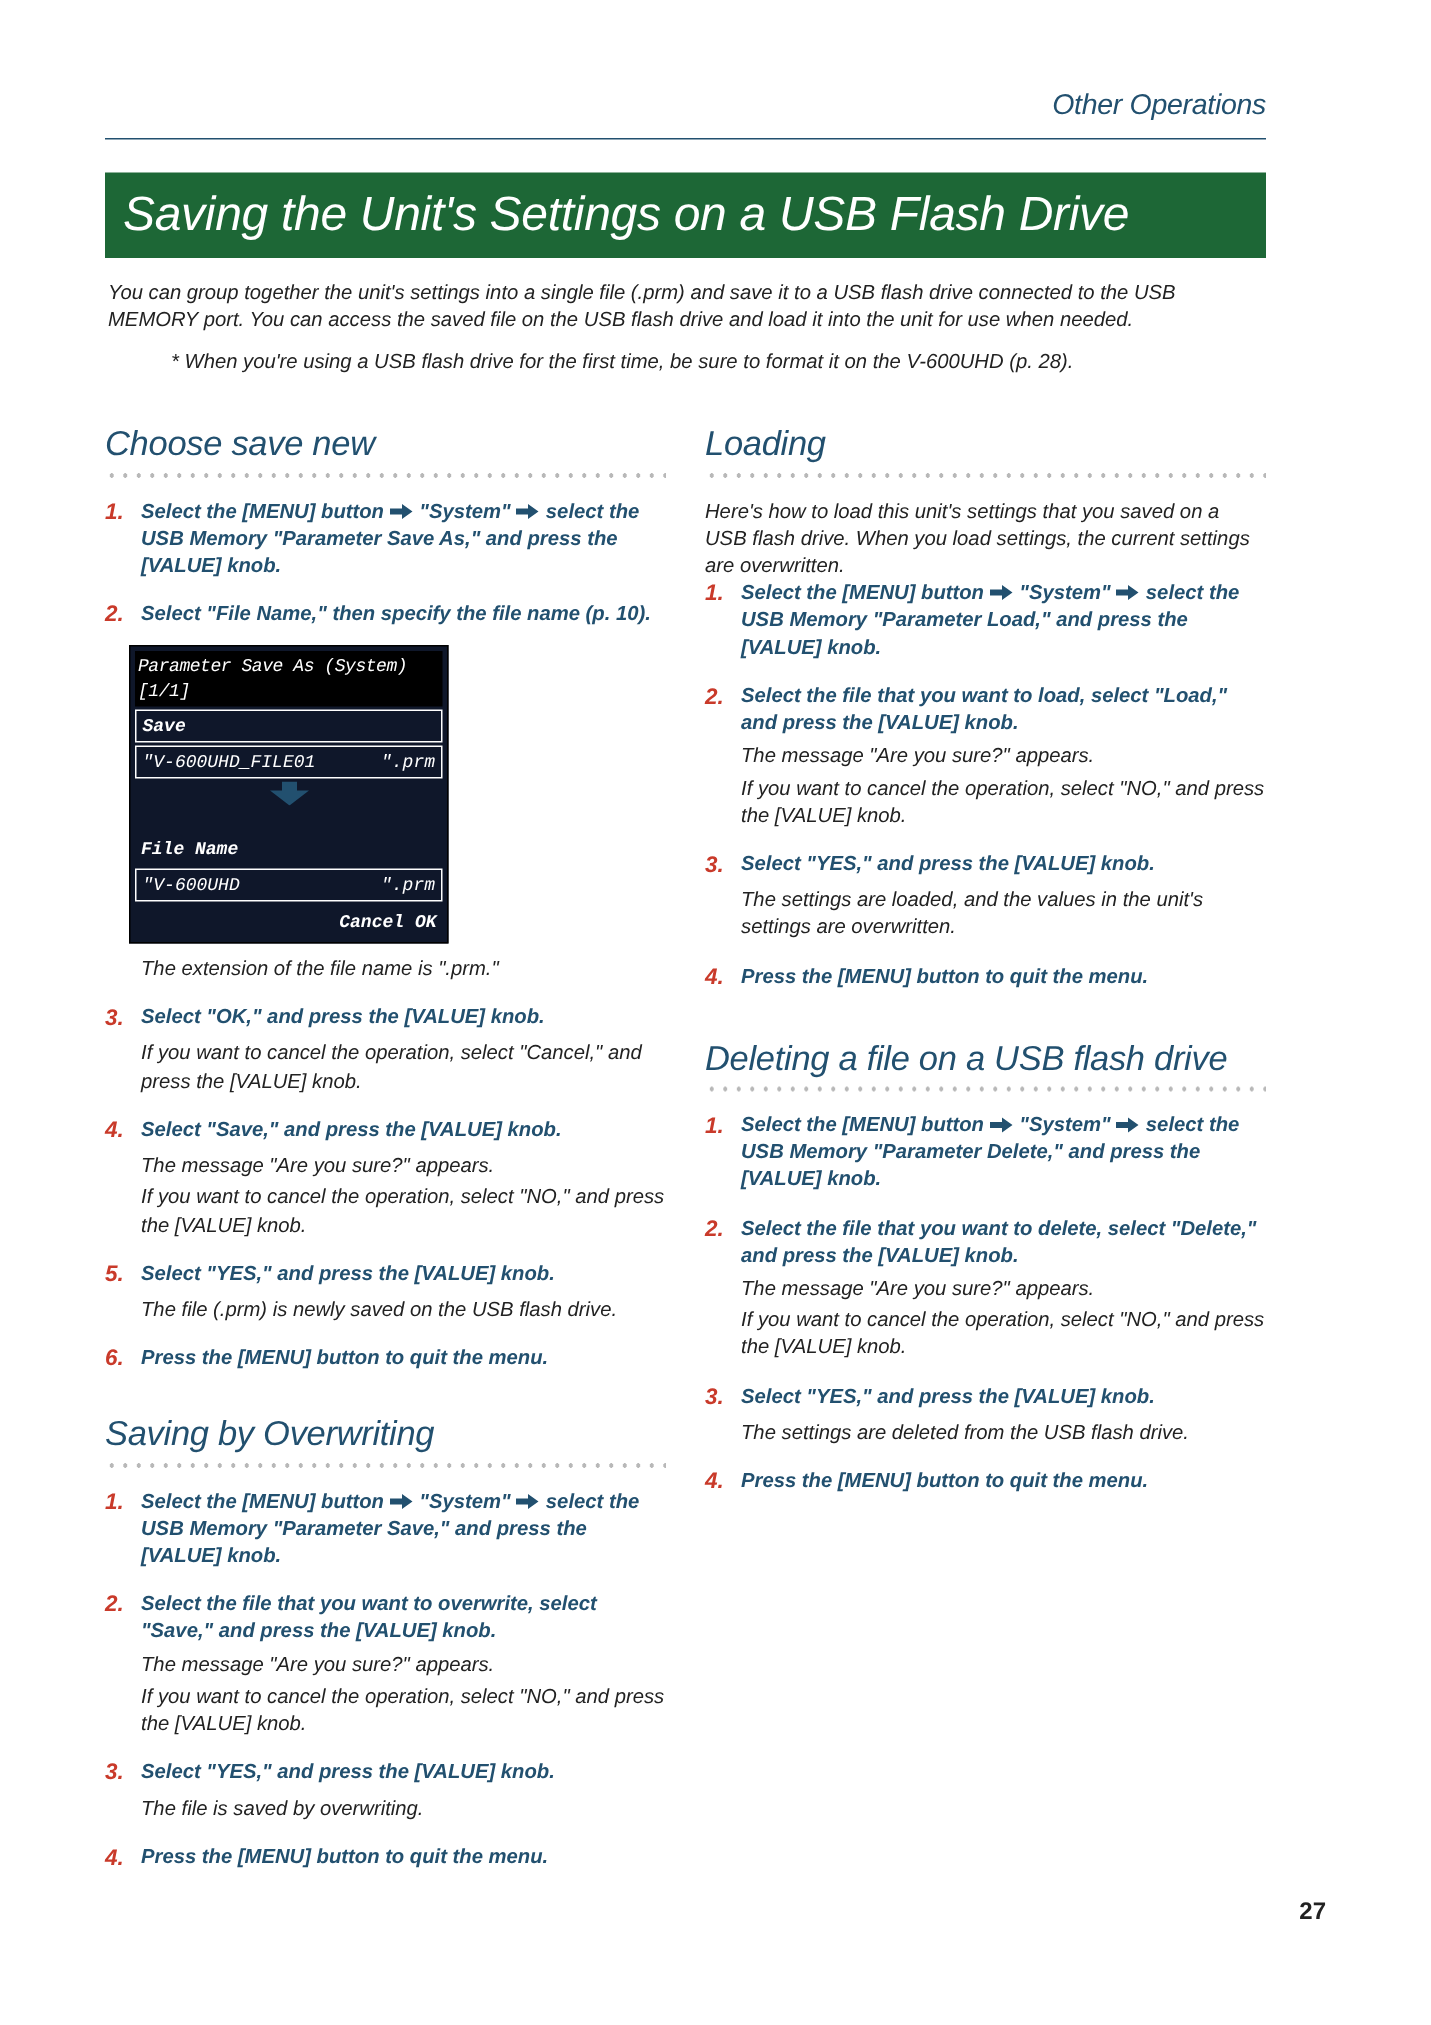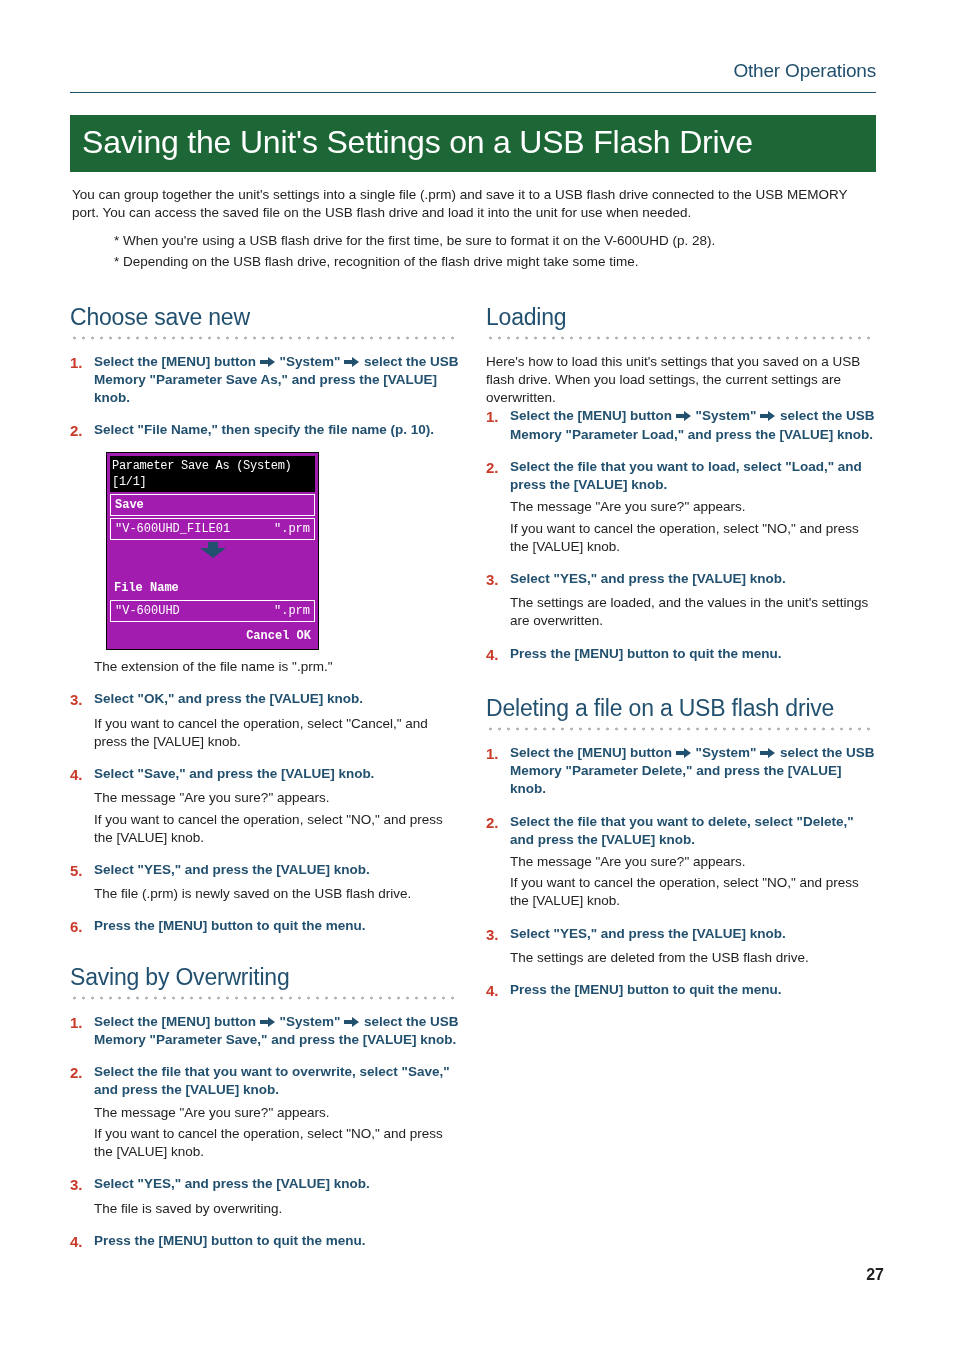--- a/index.html
+++ b/index.html
@@ -8,22 +8,23 @@
     width: 954px;
     height: 1350px;
     font-family: "Myriad Pro", "Segoe UI", "Helvetica Neue", Arial, sans-serif;
     color: #222;
     position: relative;
     background: #fff;
     font-size: 13.5px;
     line-height: 1.35;
   }
   .page {
-    padding: 58px 78px 0 70px;
+    padding: 58px 110px 0 70px;
     box-sizing: border-box;
+    font-style: italic;
   }
   .run-head {
     text-align: right;
     color: #22506f;
     font-size: 19px;
     padding-bottom: 8px;
     border-bottom: 1px solid #22506f;
     margin-bottom: 22px;
     letter-spacing: -0.2px;
   }
@@ -74,23 +75,23 @@
   .step-head-text { flex: 1; }
   .arrow {
     display: inline-block;
     vertical-align: -2px;
   }
   .arrow svg { display: block; }
   .sub { margin: 4px 0 0 24px; }
   .sub p { margin: 3px 0; }
   
   .device {
-    margin: 10px 0 8px 36px;
+    margin: 10px 0 8px 16px;
     width: 205px;
-    background: #a21caf;
+    background: #0f172a;
     border: 1px solid #000;
     font-family: "Consolas", "Courier New", monospace;
     font-size: 12px;
     color: #fff;
     padding: 3px;
   }
   .dev-title { background: #000; color: #fff; padding: 2px 2px; letter-spacing: -0.3px; }
   .dev-box { border: 1px solid #fff; padding: 2px 4px; margin: 2px 0; font-weight: bold; }
   .dev-row { display: flex; justify-content: space-between; border: 1px solid #fff; padding: 2px 4px; margin: 2px 0; }
   .dev-arrow {
@@ -114,21 +115,20 @@
 
 <div class="page">
   <div class="run-head">Other Operations</div>
 
   <div class="title-bar">Saving the Unit's Settings on a USB Flash Drive</div>
 
   <p class="intro">You can group together the unit's settings into a single file (.prm) and save it to a USB flash drive connected to the USB MEMORY port. You can access the saved file on the USB flash drive and load it into the unit for use when needed.</p>
 
   <ul class="notes">
     <li>When you're using a USB flash drive for the first time, be sure to format it on the V-600UHD (p. 28).</li>
-    <li>Depending on the USB flash drive, recognition of the flash drive might take some time.</li>
   </ul>
 
   <div class="cols">
 
     <div class="col">
       <h2 class="sec">Choose save new</h2>
       <div class="dots"></div>
 
       <ol class="steps">
         <li>

